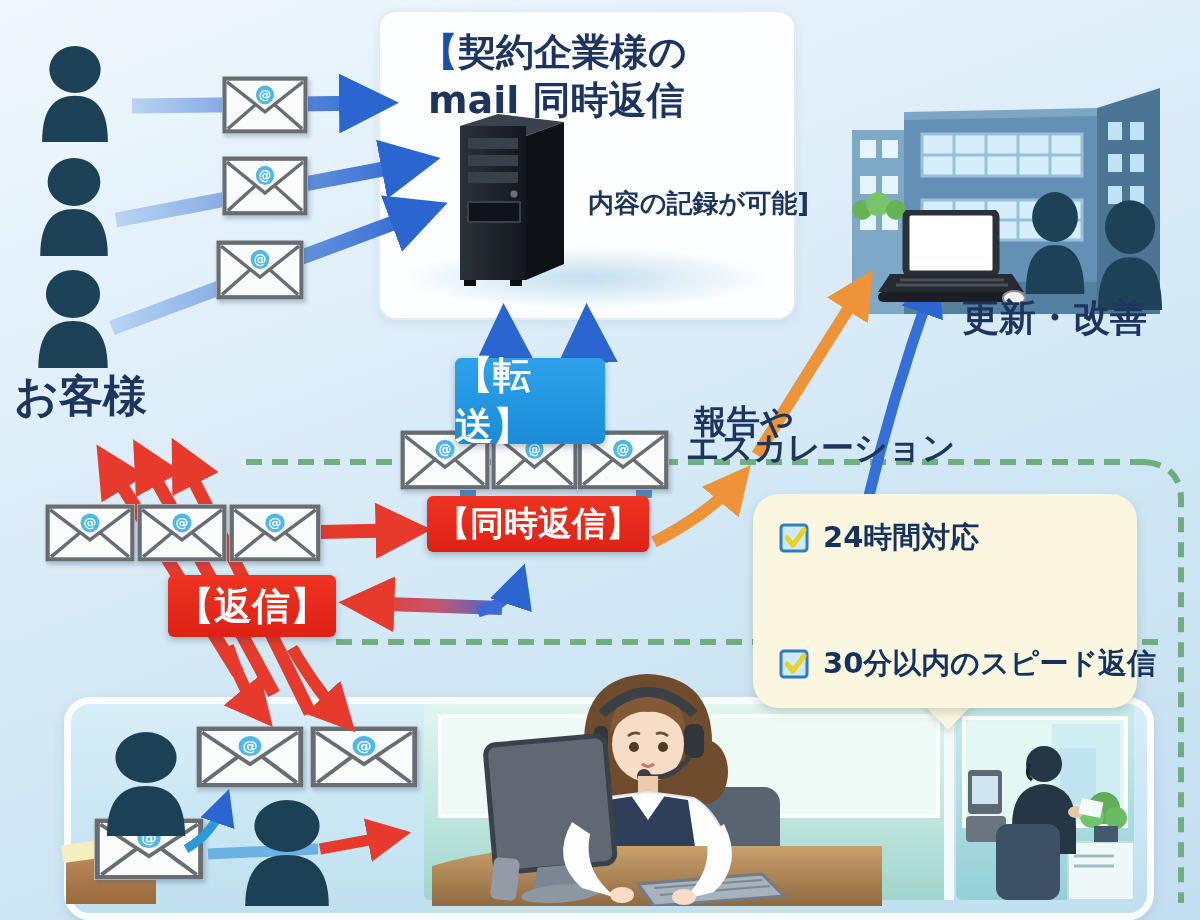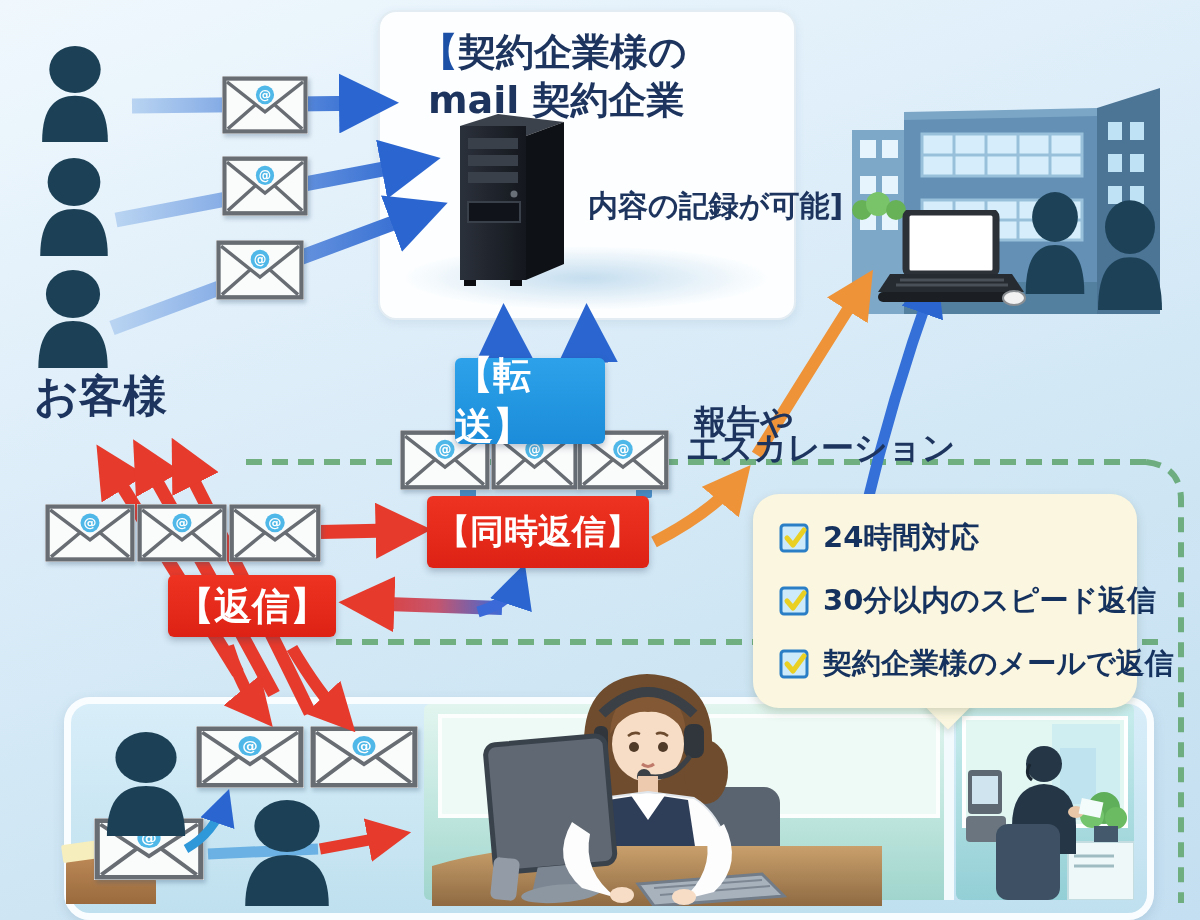--- a/index.html
+++ b/index.html
@@ -403,32 +403,33 @@
     </div>
 
   <div class="tab" style="left:498px;top:424px;width:16px;height:10px;"></div>
   <div class="tab" style="left:583px;top:424px;width:16px;height:10px;"></div>
   <div class="tab" style="left:460px;top:488px;width:16px;height:10px;"></div>
   <div class="tab" style="left:636px;top:488px;width:16px;height:10px;"></div>
 
   <div class="badge blue" style="left:455px;top:358px;width:150px;height:86px;font-size:38px;">
     <span>【転送】</span>
     </div>
-  <div class="badge red" style="left:427px;top:496px;width:222px;height:72px;font-size:34px;font-family:Liberation Mono, monospace;">
+  <div class="badge red" style="left:427px;top:496px;width:222px;height:56px;font-size:34px;font-family:Liberation Mono, monospace;">
     <span>【同時返信】</span>
     </div>
   <div class="badge red" style="left:168px;top:575px;width:168px;height:62px;font-size:38px;">
     <span>【返信】</span>
     </div>
 
-  <div class="t" style="left:14px;top:370px;font-size:44px;margin-left:20px;">お客様</div>
+  <div class="t" style="left:14px;top:370px;font-size:44px;">お客様</div>
   <div class="t" style="left:420px;top:30px;font-size:38px;">
     <span class="bracket">【</span><span>契約企業様の</span></div>
-  <div class="t" style="left:428px;top:78px;font-size:38px;">mail 契約企業</div>
-  <div class="t" style="left:588px;top:188px;font-size:30px;">内容の記録が可能]</div>
+  <div class="t" style="left:428px;top:78px;font-size:38px;">mail 同時返信</div>
+  <div class="t" style="left:588px;top:188px;font-size:26px;">内容の記録が可能]</div>
+  <div class="t" style="left:962px;top:296px;font-size:37px;">更新・改善</div>
   <div class="t" style="left:694px;top:386px;font-size:33px;"></div>
   <div class="t" style="left:694px;top:402px;font-size:33px;">報告や</div>
   <div class="t" style="left:686px;top:428px;font-size:33px;">エスカレーション</div>
 
   <div class="bubble-tail"></div>
   <div class="bubble">
     <div class="brow">
       <span class="chk">
           <svg width="30" height="30" viewBox="0 0 30 30">
   <rect x="2" y="2" width="26" height="26" rx="3" fill="#cdeafa" stroke="#2a7ec6" stroke-width="3"></rect>
@@ -439,24 +440,15 @@
       </div>
     <div class="brow">
       <span class="chk">
           <svg width="30" height="30" viewBox="0 0 30 30">
   <rect x="2" y="2" width="26" height="26" rx="3" fill="#cdeafa" stroke="#2a7ec6" stroke-width="3"></rect>
   <path d="M8,15 L14,22 L25,7" fill="none" stroke="#e9d022" stroke-width="5" stroke-linecap="round" stroke-linejoin="round"></path>
           </svg>
         </span>
       <span class="lbl">30分以内のスピード返信</span>
       </div>
-    <div class="brow">
-      <span class="chk">
-          <svg width="30" height="30" viewBox="0 0 30 30">
-  <rect x="2" y="2" width="26" height="26" rx="3" fill="#cdeafa" stroke="#2a7ec6" stroke-width="3"></rect>
-  <path d="M8,15 L14,22 L25,7" fill="none" stroke="#e9d022" stroke-width="5" stroke-linecap="round" stroke-linejoin="round"></path>
-          </svg>
-        </span>
-      <span class="lbl">契約企業様のメールで返信</span>
-      </div>
   </div>
 
 </div>
 
 </body></html>

